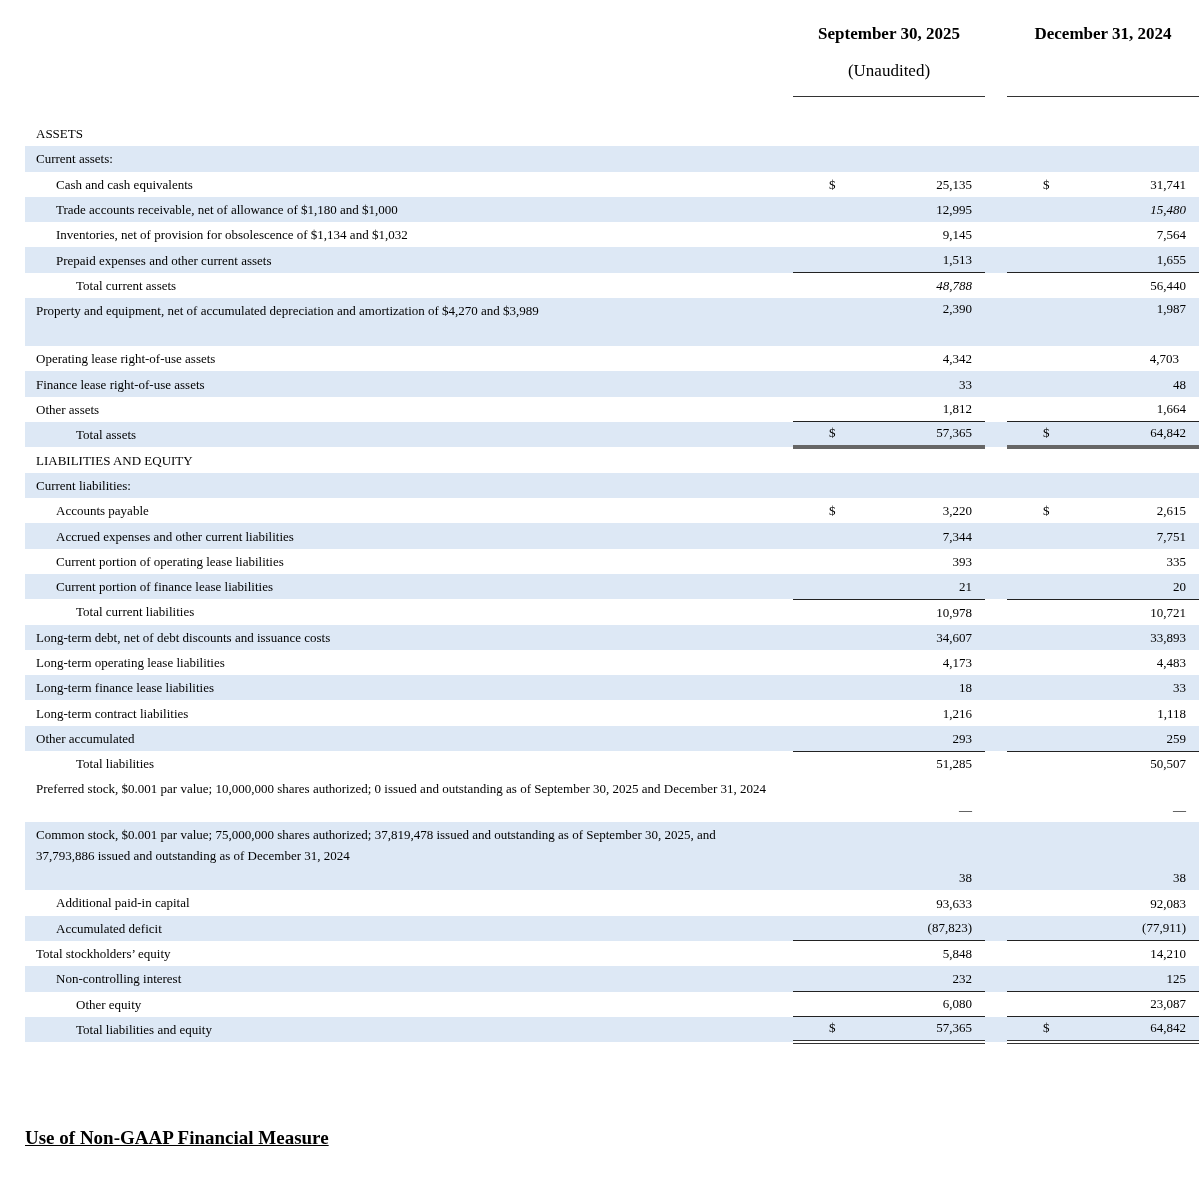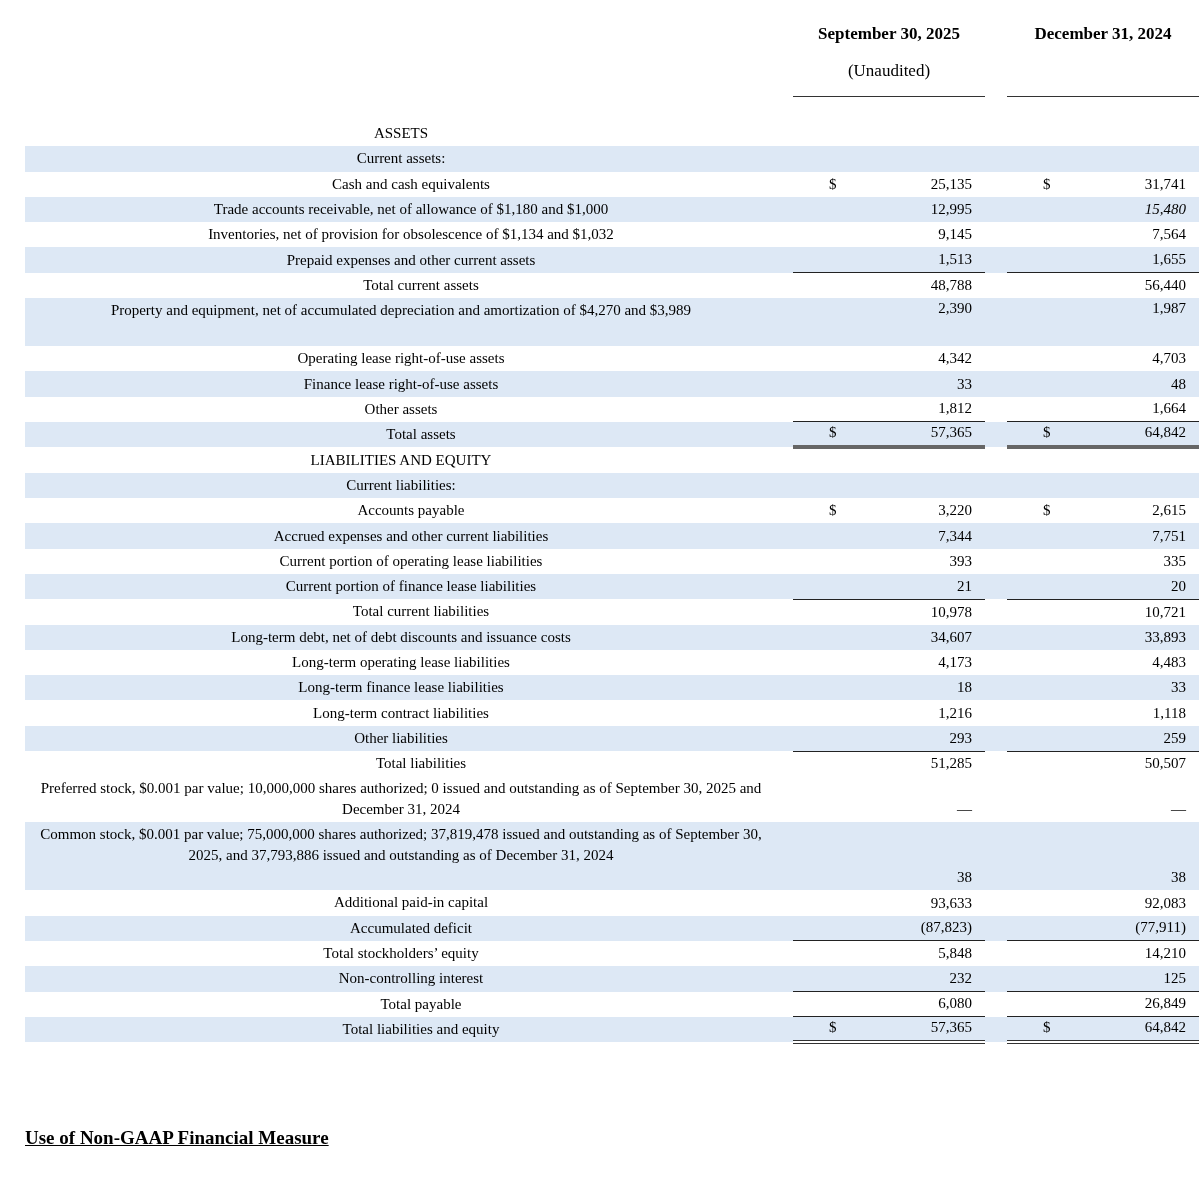--- a/index.html
+++ b/index.html
@@ -13,21 +13,21 @@
   .hdr .c1 { left: 793px; width: 192px; }
   .hdr .c2 { left: 1007px; width: 192px; }
   .hdr .date { position: absolute; top: 24px; width: 100%; font-weight: bold; }
   .hdr .sub { position: absolute; top: 61px; width: 100%; }
   .hdr .rule { position: absolute; top: 96px; height: 0; border-top: 1.5px solid #333; }
   .hdr .c1 .rule, .hdr .c2 .rule { left: 0; width: 100%; }
 
   table.bs {
     position: absolute; top: 121px; left: 25px; width: 1174px;
     border-collapse: collapse; table-layout: fixed;
-    font-size: 15px; line-height: 21px; text-align: center;
+    font-size: 13px; line-height: 21px;
   }
   table.bs td { padding: 0; vertical-align: bottom; }
   table.bs tr { height: 25.3px; }
   table.bs tr.shade td.sh { background: #dde8f5; }
   td.lbl { padding-left: 11px !important; padding-right: 4px !important; vertical-align: middle !important; }
   tr.multi td.lbl { vertical-align: top !important; line-height: 21px; padding-top: 2px !important; padding-bottom: 2px !important; }
   td.lbl.i1 { padding-left: 31px !important; }
   td.lbl.i2 { padding-left: 51px !important; }
   td.gap { }
   td.top-rule { border-top: 1.5px solid #222; }
@@ -165,21 +165,21 @@
             <span style="padding-right: 13px;">1,655</span>
           </div>
         </td>
       </tr>
       <tr>
         <td class="lbl sh i2">Total current assets</td>
         <td class="gap sh"></td>
         <td class="sh top-rule" style="position: relative; vertical-align: bottom; padding-bottom: 2px;">
           <div style="display: flex; justify-content: space-between; align-items: flex-end; height: 100%;">
             <span style="padding-left: 36px;"></span>
-            <span style="padding-right: 13px;">48,788</span>
+            <span style="padding-right: 13px; font-style: italic;">48,788</span>
           </div>
         </td>
         <td class="gap sh"></td>
         <td class="sh top-rule" style="position: relative; vertical-align: bottom; padding-bottom: 2px;">
           <div style="display: flex; justify-content: space-between; align-items: flex-end; height: 100%;">
             <span style="padding-left: 36px;"></span>
             <span style="padding-right: 13px;">56,440</span>
           </div>
         </td>
       </tr>
@@ -206,21 +206,21 @@
         <td class="sh" style="position: relative; vertical-align: bottom; padding-bottom: 2px;">
           <div style="display: flex; justify-content: space-between; align-items: flex-end; height: 100%;">
             <span style="padding-left: 36px;"></span>
             <span style="padding-right: 13px;">4,342</span>
           </div>
         </td>
         <td class="gap sh"></td>
         <td class="sh" style="position: relative; vertical-align: bottom; padding-bottom: 2px;">
           <div style="display: flex; justify-content: space-between; align-items: flex-end; height: 100%;">
             <span style="padding-left: 36px;"></span>
-            <span style="padding-right: 13px; margin-left: 17px;">4,703</span>
+            <span style="padding-right: 20px; margin-left: 17px;">4,703</span>
           </div>
         </td>
       </tr>
       <tr class="shade">
         <td class="lbl sh">Finance lease right-of-use assets</td>
         <td class="gap sh"></td>
         <td class="sh" style="position: relative; vertical-align: bottom; padding-bottom: 2px;">
           <div style="display: flex; justify-content: space-between; align-items: flex-end; height: 100%;">
             <span style="padding-left: 36px;"></span>
             <span style="padding-right: 13px;">33</span>
@@ -449,21 +449,21 @@
         </td>
         <td class="gap sh"></td>
         <td class="sh" style="position: relative; vertical-align: bottom; padding-bottom: 2px;">
           <div style="display: flex; justify-content: space-between; align-items: flex-end; height: 100%;">
             <span style="padding-left: 36px;"></span>
             <span style="padding-right: 13px;">1,118</span>
           </div>
         </td>
       </tr>
       <tr class="shade">
-        <td class="lbl sh">Other liabilities</td>
+        <td class="lbl sh">Other accumulated</td>
         <td class="gap sh"></td>
         <td class="sh" style="position: relative; vertical-align: bottom; padding-bottom: 2px;">
           <div style="display: flex; justify-content: space-between; align-items: flex-end; height: 100%;">
             <span style="padding-left: 36px;"></span>
             <span style="padding-right: 13px;">293</span>
           </div>
         </td>
         <td class="gap sh"></td>
         <td class="sh" style="position: relative; vertical-align: bottom; padding-bottom: 2px;">
           <div style="display: flex; justify-content: space-between; align-items: flex-end; height: 100%;">
@@ -585,33 +585,33 @@
         </td>
         <td class="gap sh"></td>
         <td class="sh" style="position: relative; vertical-align: bottom; padding-bottom: 2px;">
           <div style="display: flex; justify-content: space-between; align-items: flex-end; height: 100%;">
             <span style="padding-left: 36px;"></span>
             <span style="padding-right: 13px;">125</span>
           </div>
         </td>
       </tr>
       <tr>
-        <td class="lbl sh i2">Total payable</td>
+        <td class="lbl sh i2">Other equity</td>
         <td class="gap sh"></td>
         <td class="sh top-rule" style="position: relative; vertical-align: bottom; padding-bottom: 2px;">
           <div style="display: flex; justify-content: space-between; align-items: flex-end; height: 100%;">
             <span style="padding-left: 36px;"></span>
             <span style="padding-right: 13px;">6,080</span>
           </div>
         </td>
         <td class="gap sh"></td>
         <td class="sh top-rule" style="position: relative; vertical-align: bottom; padding-bottom: 2px;">
           <div style="display: flex; justify-content: space-between; align-items: flex-end; height: 100%;">
             <span style="padding-left: 36px;"></span>
-            <span style="padding-right: 13px;">26,849</span>
+            <span style="padding-right: 13px;">23,087</span>
           </div>
         </td>
       </tr>
       <tr class="shade">
         <td class="lbl sh i2">Total liabilities and equity</td>
         <td class="gap sh"></td>
         <td class="sh top-rule dbl-rule" style="position: relative; vertical-align: bottom; padding-bottom: 2px;">
           <div style="display: flex; justify-content: space-between; align-items: flex-end; height: 100%;">
             <span style="padding-left: 36px;">$</span>
             <span style="padding-right: 13px;">57,365</span>

